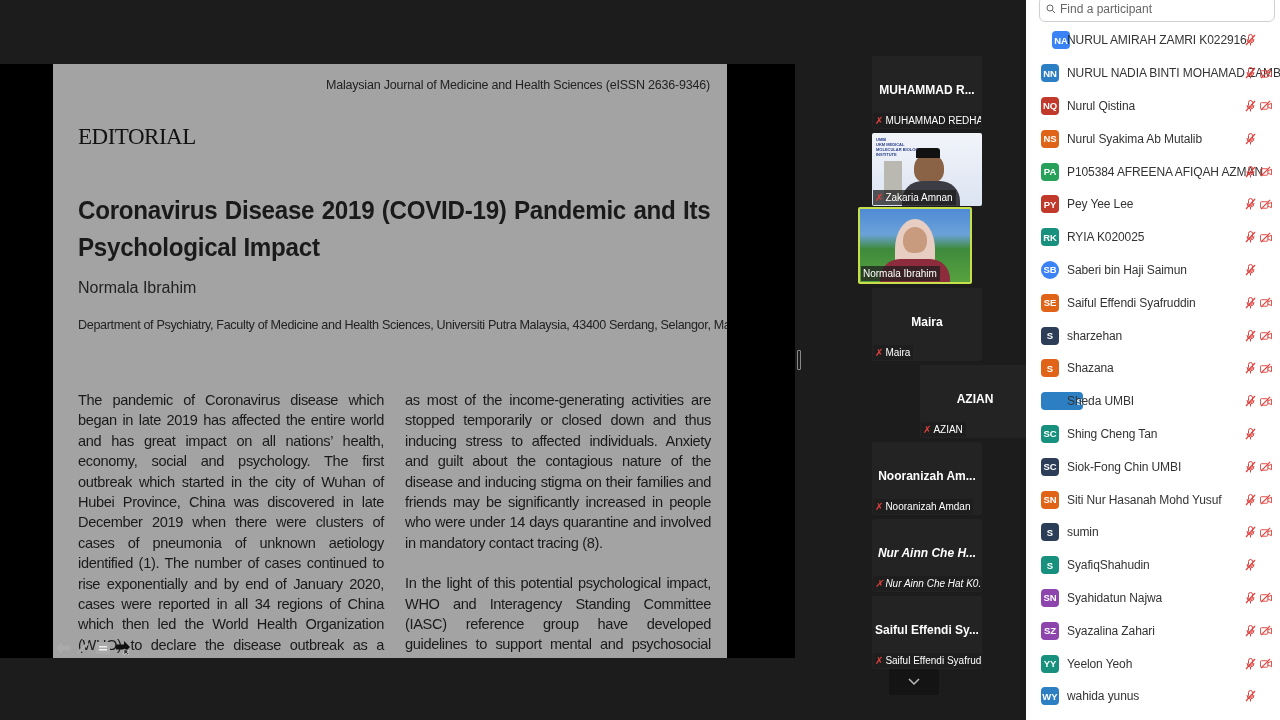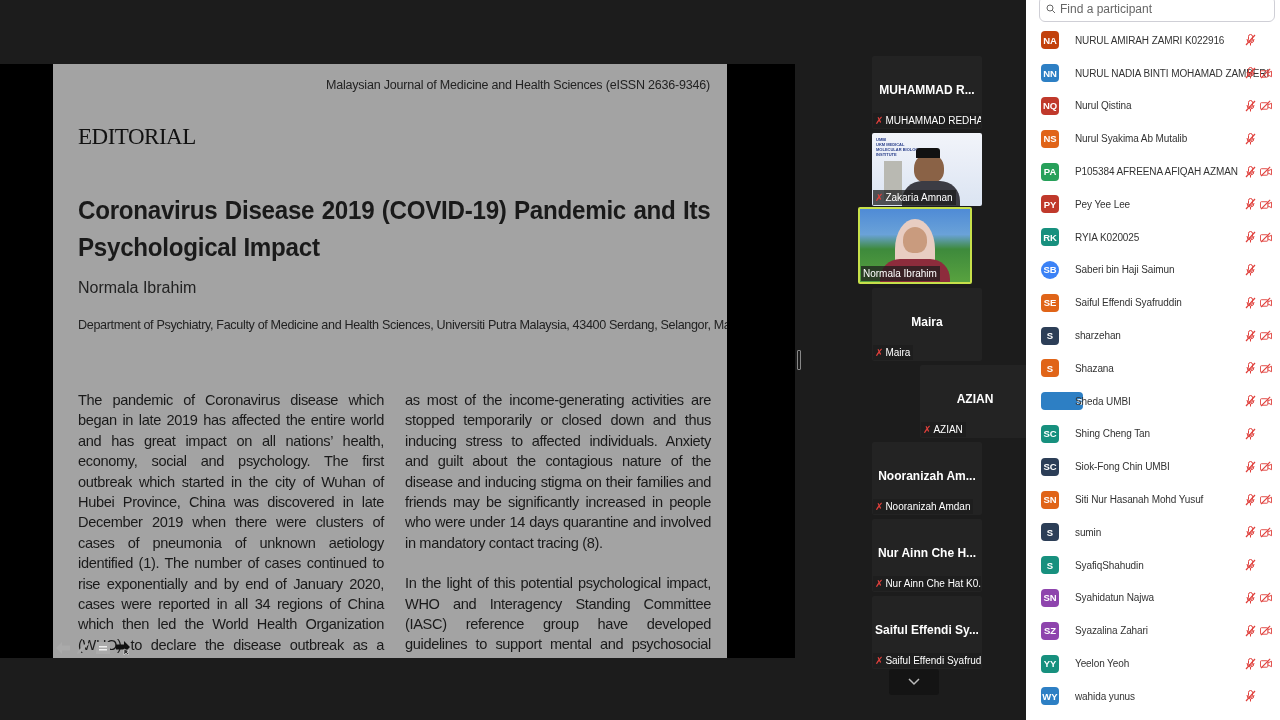--- a/index.html
+++ b/index.html
@@ -35,21 +35,21 @@
   .gallery-down { position: absolute; left: 889px; top: 669px; width: 50px; height: 26px; background: #141414; border-radius: 3px; display: flex; align-items: center; justify-content: center; cursor: pointer; }
 
   
   .panel { position: absolute; left: 1026px; top: 0; width: 254px; height: 720px; background: #fff; overflow: hidden; }
   .search { position: absolute; left: 13px; top: -4px; width: 236px; height: 26px; border: 1px solid #cfcfd6; border-radius: 6px; display: flex; align-items: center; padding-left: 6px; gap: 4px; }
   .search input { border: none; outline: none; font-size: 12px; color: #555; width: 200px; font-family: "Liberation Sans", sans-serif; background: transparent; }
   .search input::placeholder { color: #666; }
   .plist { position: absolute; left: 0; top: 24px; width: 254px; }
   .prow { position: relative; height: 32.8px; display: flex; align-items: center; cursor: pointer; }
   .avatar { position: absolute; left: 15px; width: 18px; height: 18px; border-radius: 4px; color: #fff; font-size: 9.5px; font-weight: bold; display: flex; align-items: center; justify-content: center; }
-  .pname { position: absolute; left: 49px; font-size: 10px; color: #333; white-space: nowrap; letter-spacing: -0.1px; text-align: right; }
+  .pname { position: absolute; left: 41px; font-size: 12px; color: #333; white-space: nowrap; letter-spacing: -0.1px; text-align: right; }
   .picons { position: absolute; right: 8px; display: flex; gap: 4px; align-items: center; }
   .picon { width: 12px; height: 12px; display: flex; align-items: center; justify-content: center; }
 </style>
 </head>
 <body>
 
 <div class="app">
 
   <div class="share-area">
     <div class="page">
@@ -140,21 +140,21 @@
           <span>AZIAN</span>
         </div>
     </div>
     <div class="tile" style="top:386px;">
       <div class="big-name">Nooranizah Am...</div>
       <div class="label">
           <span class="mic-red">✗</span>
           <span>Nooranizah Amdan</span>
         </div>
     </div>
-    <div class="tile" style="top:463px;">
+    <div class="tile" style="top:463px;font-style:italic;">
       <div class="big-name">Nur Ainn Che H...</div>
       <div class="label">
           <span class="mic-red">✗</span>
           <span>Nur Ainn Che Hat K0...</span>
         </div>
     </div>
     <div class="tile" style="top:540px;">
       <div class="big-name">Saiful Effendi Sy...</div>
       <div class="label">
           <span class="mic-red">✗</span>
@@ -171,21 +171,21 @@
   <div class="panel">
     <div class="search">
       <svg width="10" height="10" viewBox="0 0 10 10">
           <circle cx="4" cy="4" r="3" stroke="#666" stroke-width="1" fill="none"></circle>
           <path d="M6.3 6.3 L9 9" stroke="#666" stroke-width="1"></path>
         </svg>
       <input type="text" placeholder="Find a participant" style="">
     </div>
     <div class="plist" id="plist">
         <div class="prow">
-      <span class="avatar" style="background: #c2410c;">NA</span>
+      <span class="avatar" style="background: #3b82f6; margin-left: 11px;">NA</span>
       <span class="pname">NURUL AMIRAH ZAMRI K022916</span>
       <span class="picons">
         <span class="picon">
               <svg width="11" height="12" viewBox="0 0 11 12">
                 <rect x="3.5" y="0.5" width="4" height="7" rx="2" fill="none" stroke="#e0403c" stroke-width="1"></rect>
                 <path d="M2 5 Q2 9 5.5 9 Q9 9 9 5 M5.5 9 L5.5 11.5" fill="none" stroke="#e0403c" stroke-width="1"></path>
                 <path d="M1 11 L10 1" stroke="#e0403c" stroke-width="1.2"></path>
               </svg>
             </span>
         <span class="picon"></span>

